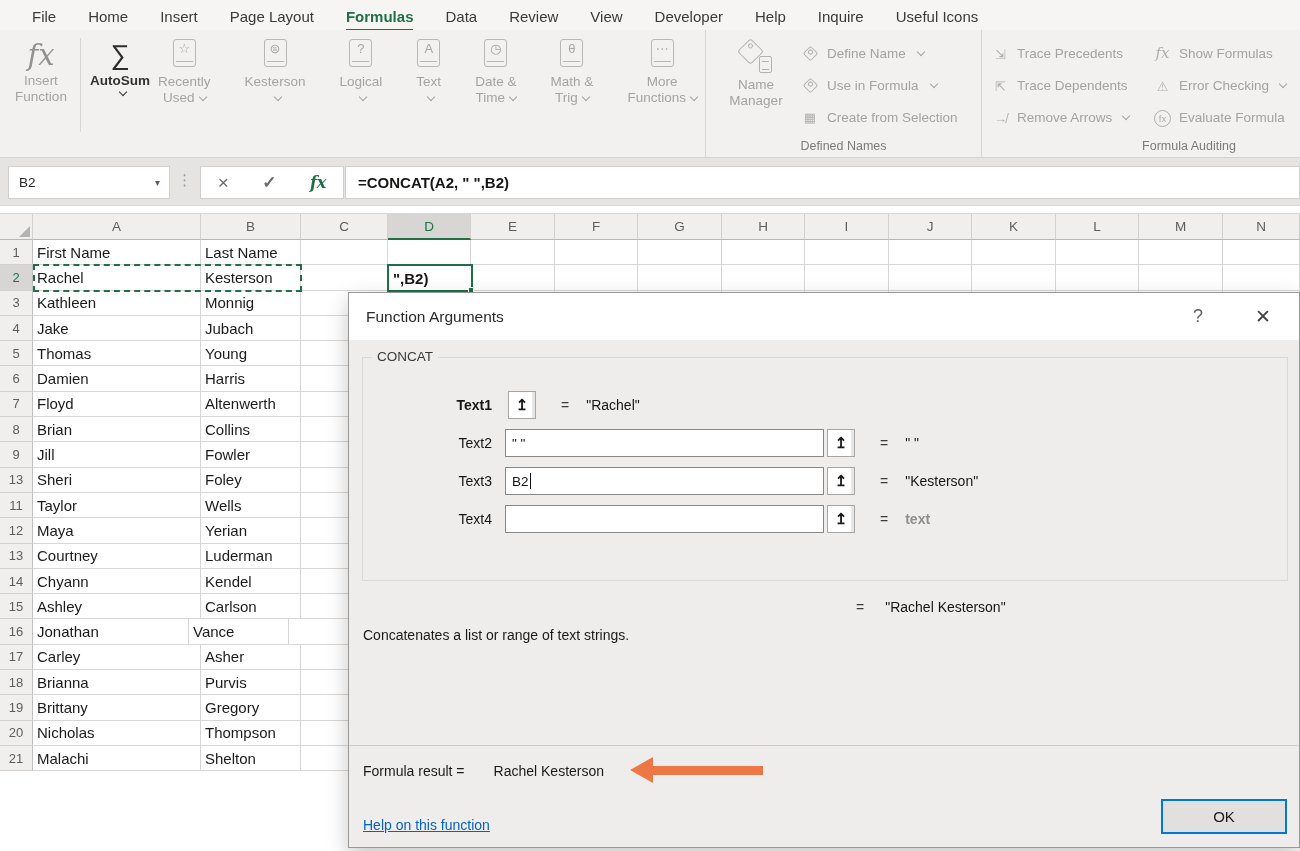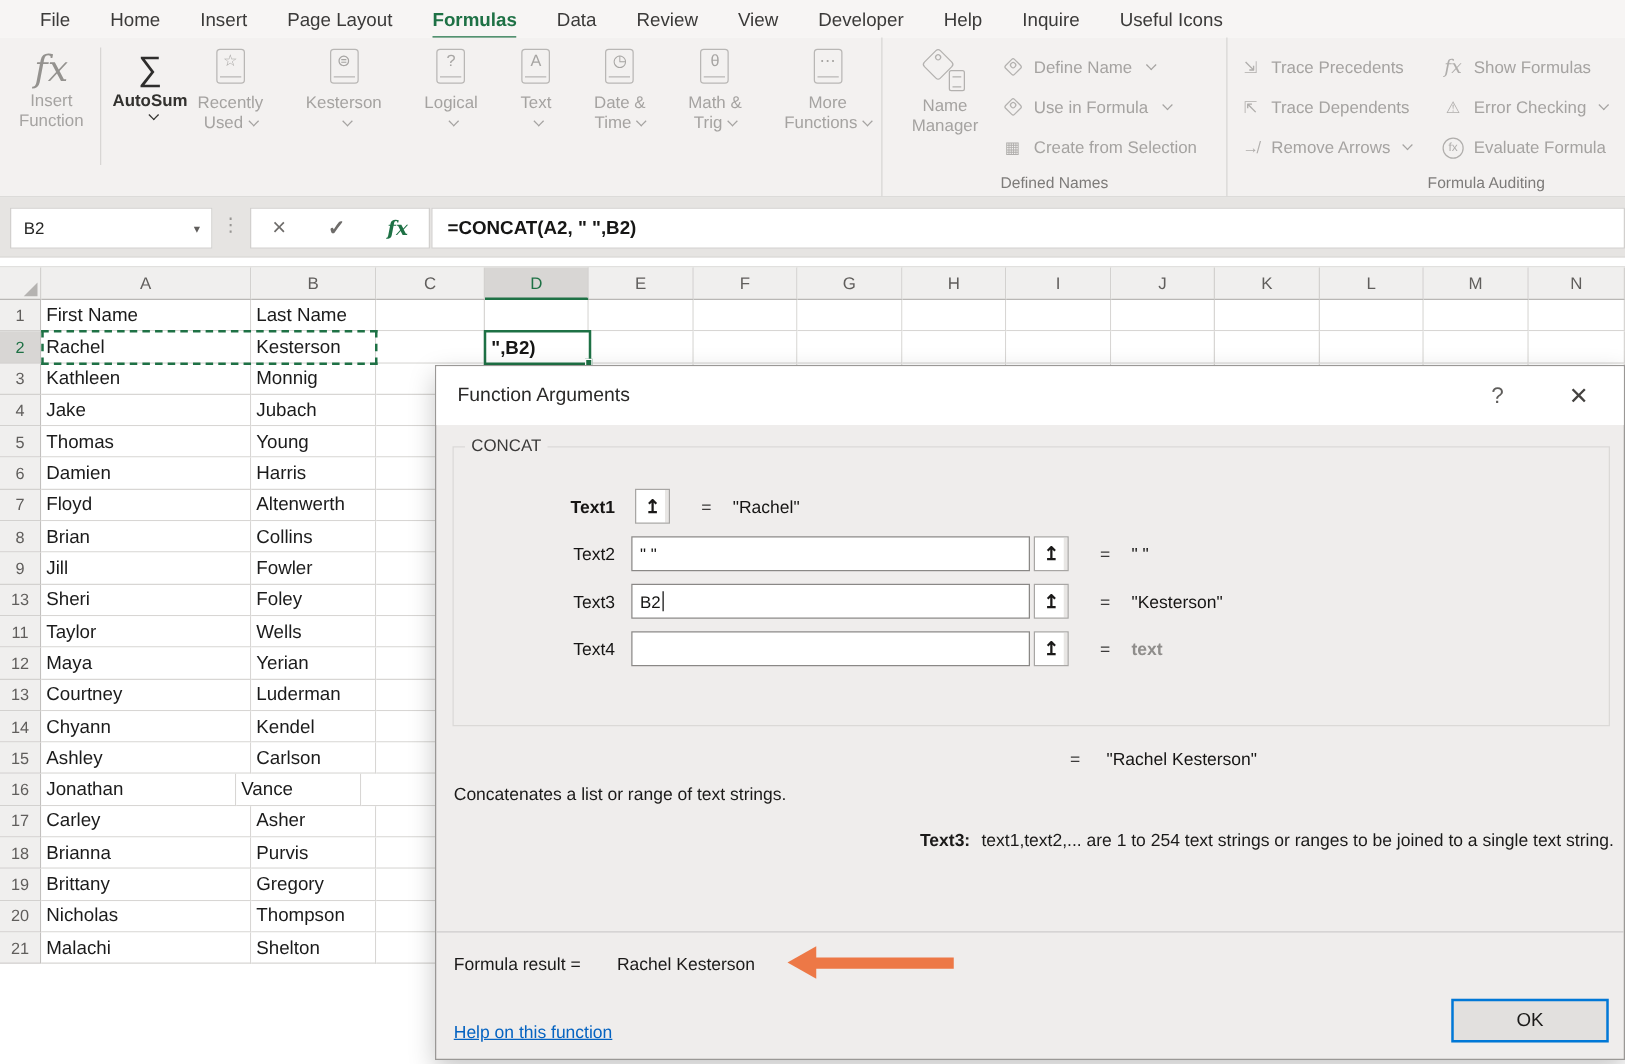--- a/index.html
+++ b/index.html
@@ -703,24 +703,20 @@
           <span class="aeq">=</span>
           <span class="ares ph">text</span>
         </div>
       </div>
   </div>
   <div id="ovres">
     <span class="aeq">=</span>
     <span class="ares">"Rachel Kesterson"</span>
   </div>
   <div id="desc">Concatenates a list or range of text strings.</div>
-  <div id="arghelp">
-    <span class="ahname">Text3:</span>
-    <span>text1,text2,... are 1 to 254 text strings or ranges to be joined to a single text string.</span>
-  </div>
   <div id="dlg-hr"></div>
   <div id="fres">
     <span>Formula result =</span>
     <span>Rachel Kesterson</span>
   </div>
   <div id="arrow">
     <span class="head"></span>
       <span class="shaft"></span>
   </div>
   <a id="helplink">Help on this function</a>

